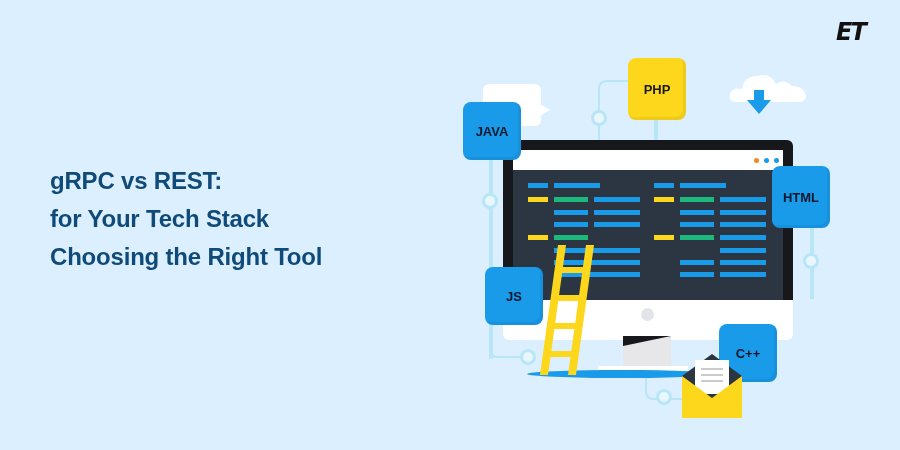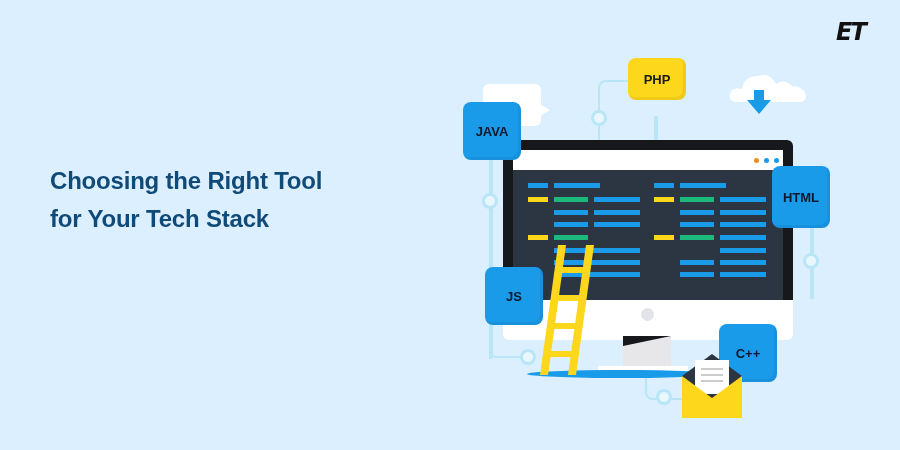--- a/index.html
+++ b/index.html
@@ -17,22 +17,23 @@
   .screen { position:absolute; left:10px; top:30px; right:10px; bottom:12px; background:#2c3542; }
   .dot { position:absolute; top:17px; width:5px; height:5px; border-radius:50%; }
   .bar { position:absolute; height:5px; }
   .b { background:#1a9bea; } .y { background:#fdd71b; } .g { background:#1db97c; }
   .chin { left:503px; top:300px; width:290px; height:40px; background:#fff; border-radius:0 0 6px 6px; }
 </style>
 </head>
 <body>
 
 <div class="abs title">
+  <div>gRPC vs REST:</div>
+  <div>for Your Tech Stack</div>
   <div>Choosing the Right Tool</div>
-  <div>for Your Tech Stack</div>
 </div>
 
 <div class="abs logo">ET</div>
 
 <div class="line" style="left:489px;top:160px;width:0;height:195px;"></div>
 <div class="line" style="left:489px;top:330px;width:40px;height:26px;border-top:none;border-right:none;border-radius:0 0 0 8px;"></div>
 <div class="line" style="left:598px;top:80px;width:30px;height:65px;border-right:none;border-bottom:none;border-radius:8px 0 0 0;"></div>
 <div class="line" style="left:654px;top:116px;width:0;height:26px;"></div>
 <div class="line" style="left:810px;top:225px;width:0;height:70px;"></div>
 <div class="line" style="left:645px;top:378px;width:35px;height:20px;border-top:none;border-right:none;border-radius:0 0 0 8px;"></div>
@@ -110,21 +111,21 @@
     <rect x="18" y="22" width="28" height="6" fill="#fdd71b"></rect>
     <rect x="14" y="50" width="28" height="6" fill="#fdd71b"></rect>
     <rect x="10" y="78" width="28" height="6" fill="#fdd71b"></rect>
     <rect x="6" y="106" width="28" height="6" fill="#fdd71b"></rect>
   </svg>
 </div>
 
 <div class="badge" style="left:463px;top:102px;width:58px;height:58px;font-size:13px;">
   <span>JAVA</span>
 </div>
-<div class="badge yellow" style="left:628px;top:58px;width:58px;height:42px;font-size:13px;">
+<div class="badge yellow" style="left:628px;top:58px;width:58px;height:62px;font-size:13px;">
   <span>PHP</span>
 </div>
 <div class="badge" style="left:772px;top:166px;width:58px;height:62px;font-size:13px;">
   <span>HTML</span>
 </div>
 <div class="badge" style="left:464px;top:267px;width:58px;height:58px;font-size:13px;margin-left:21px;">
   <span>JS</span>
 </div>
 <div class="badge" style="left:719px;top:324px;width:58px;height:58px;font-size:13px;">
   <span>C++</span>

